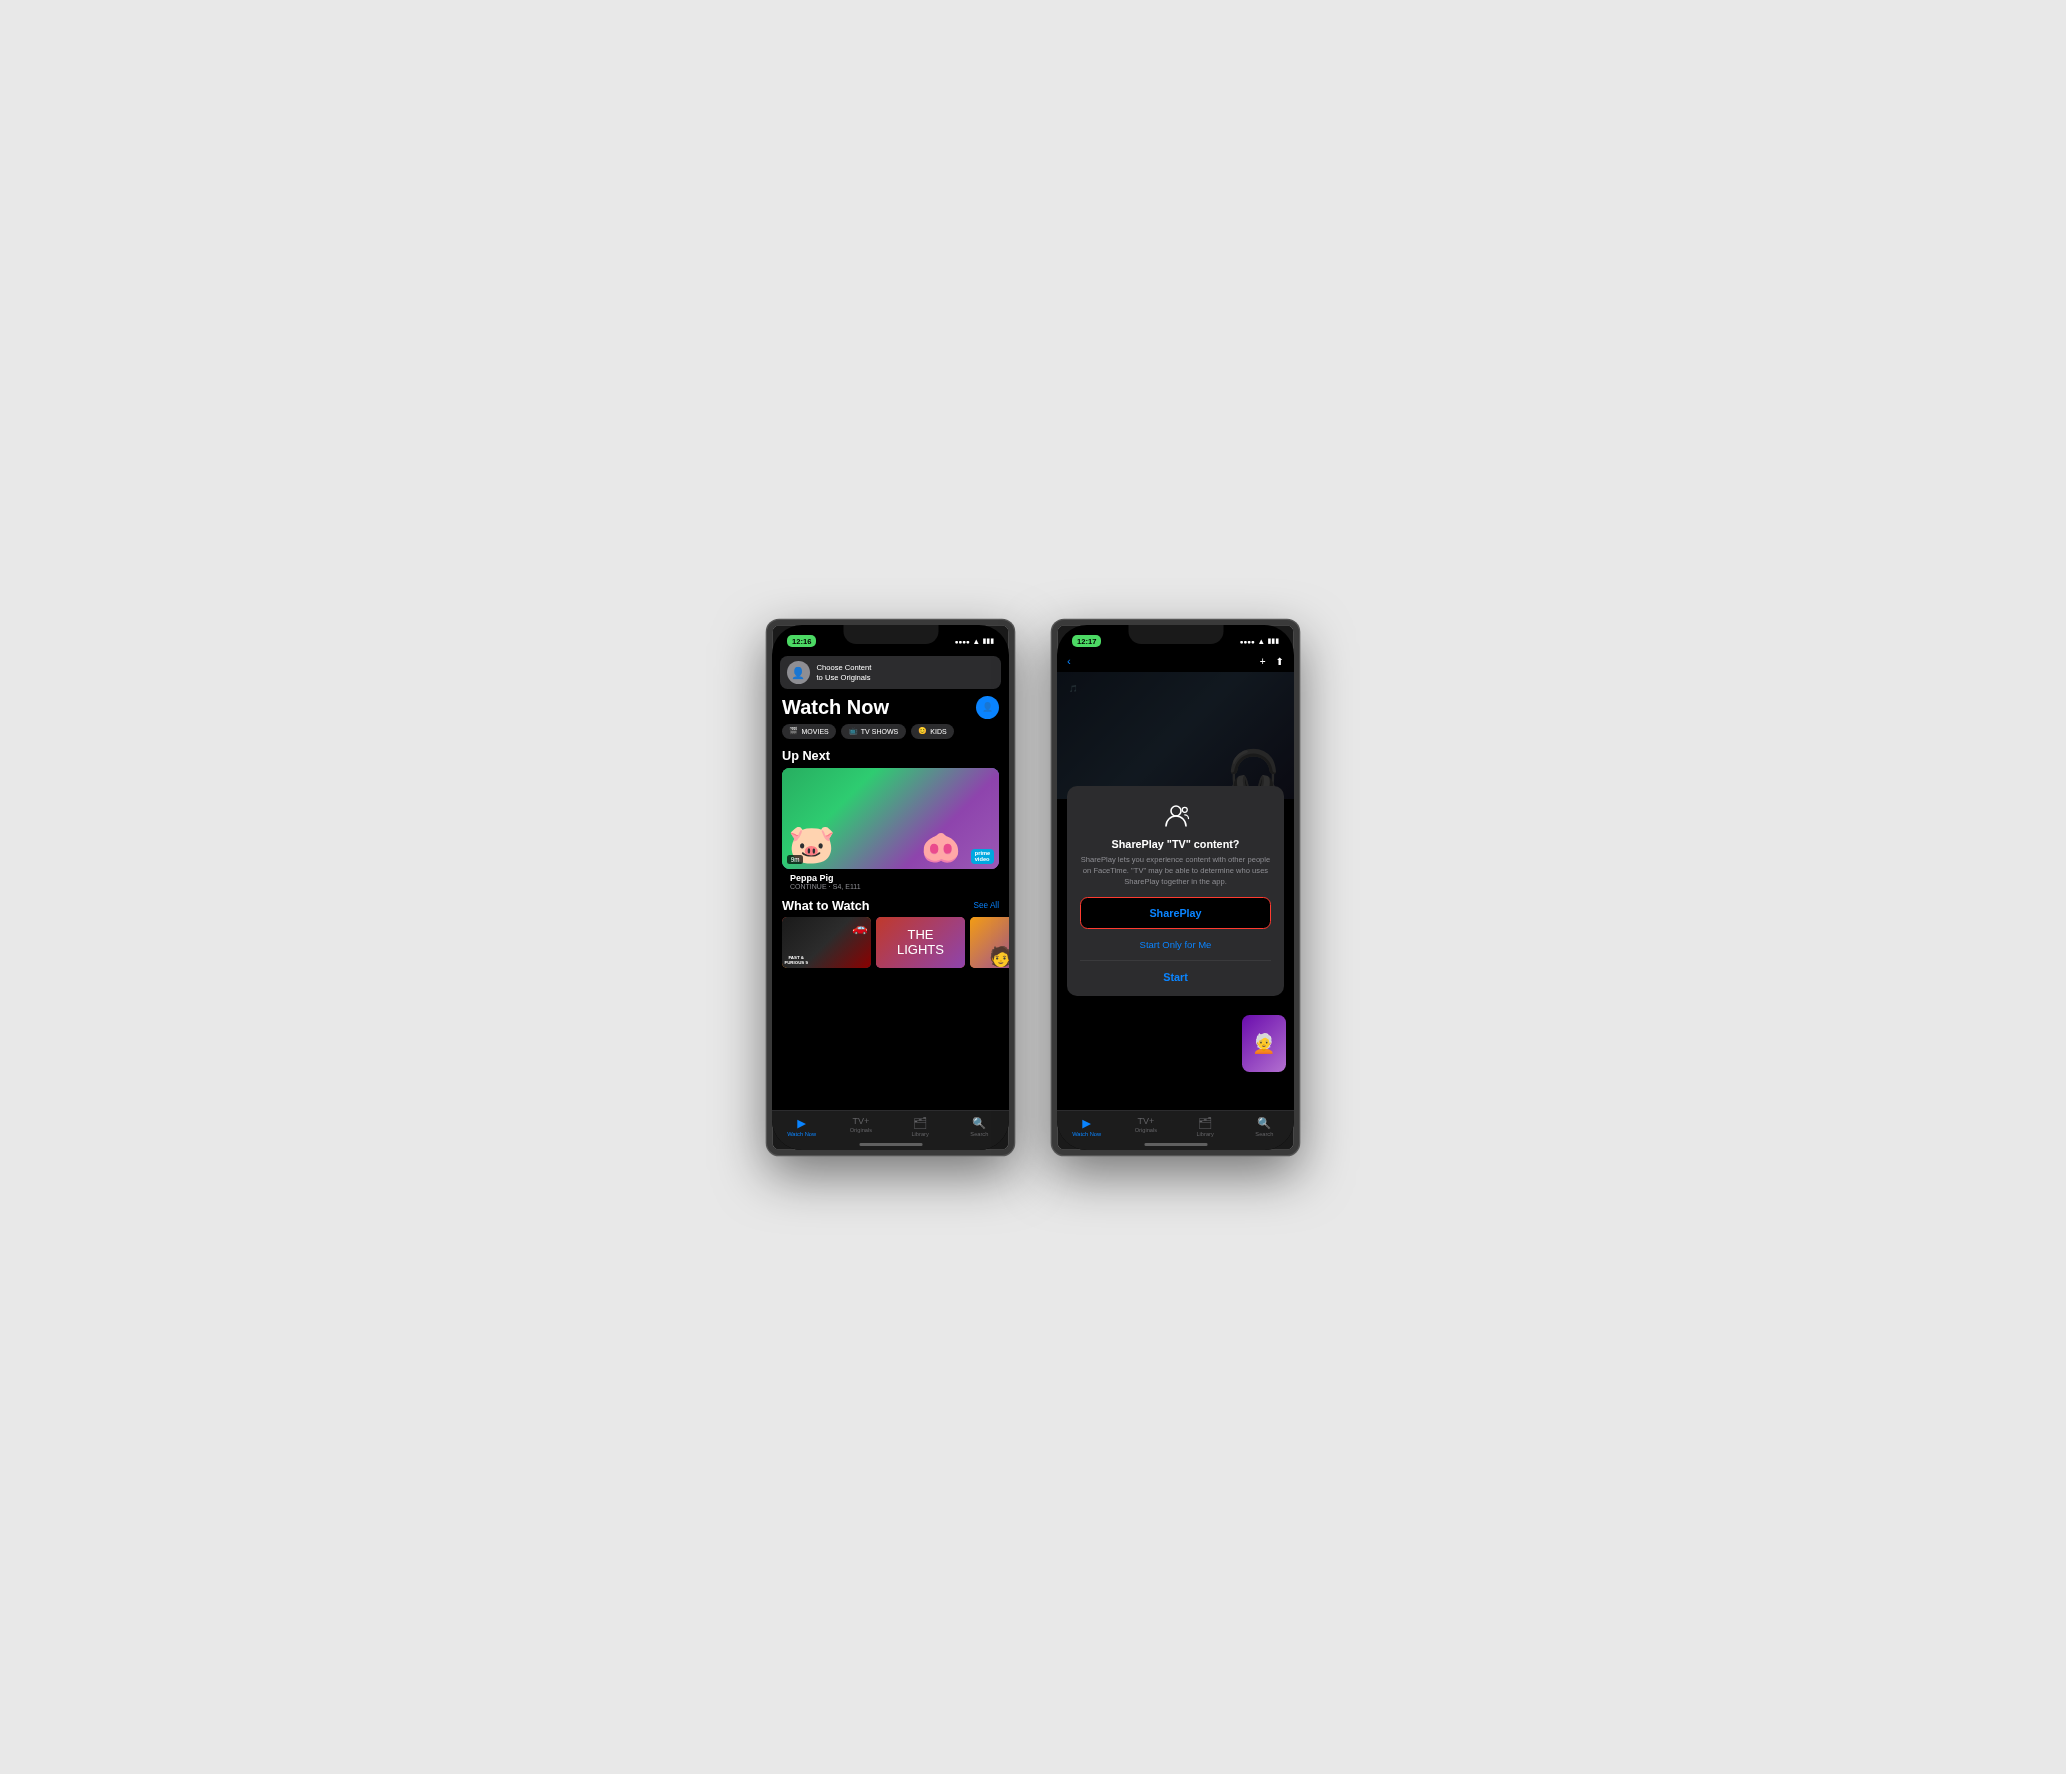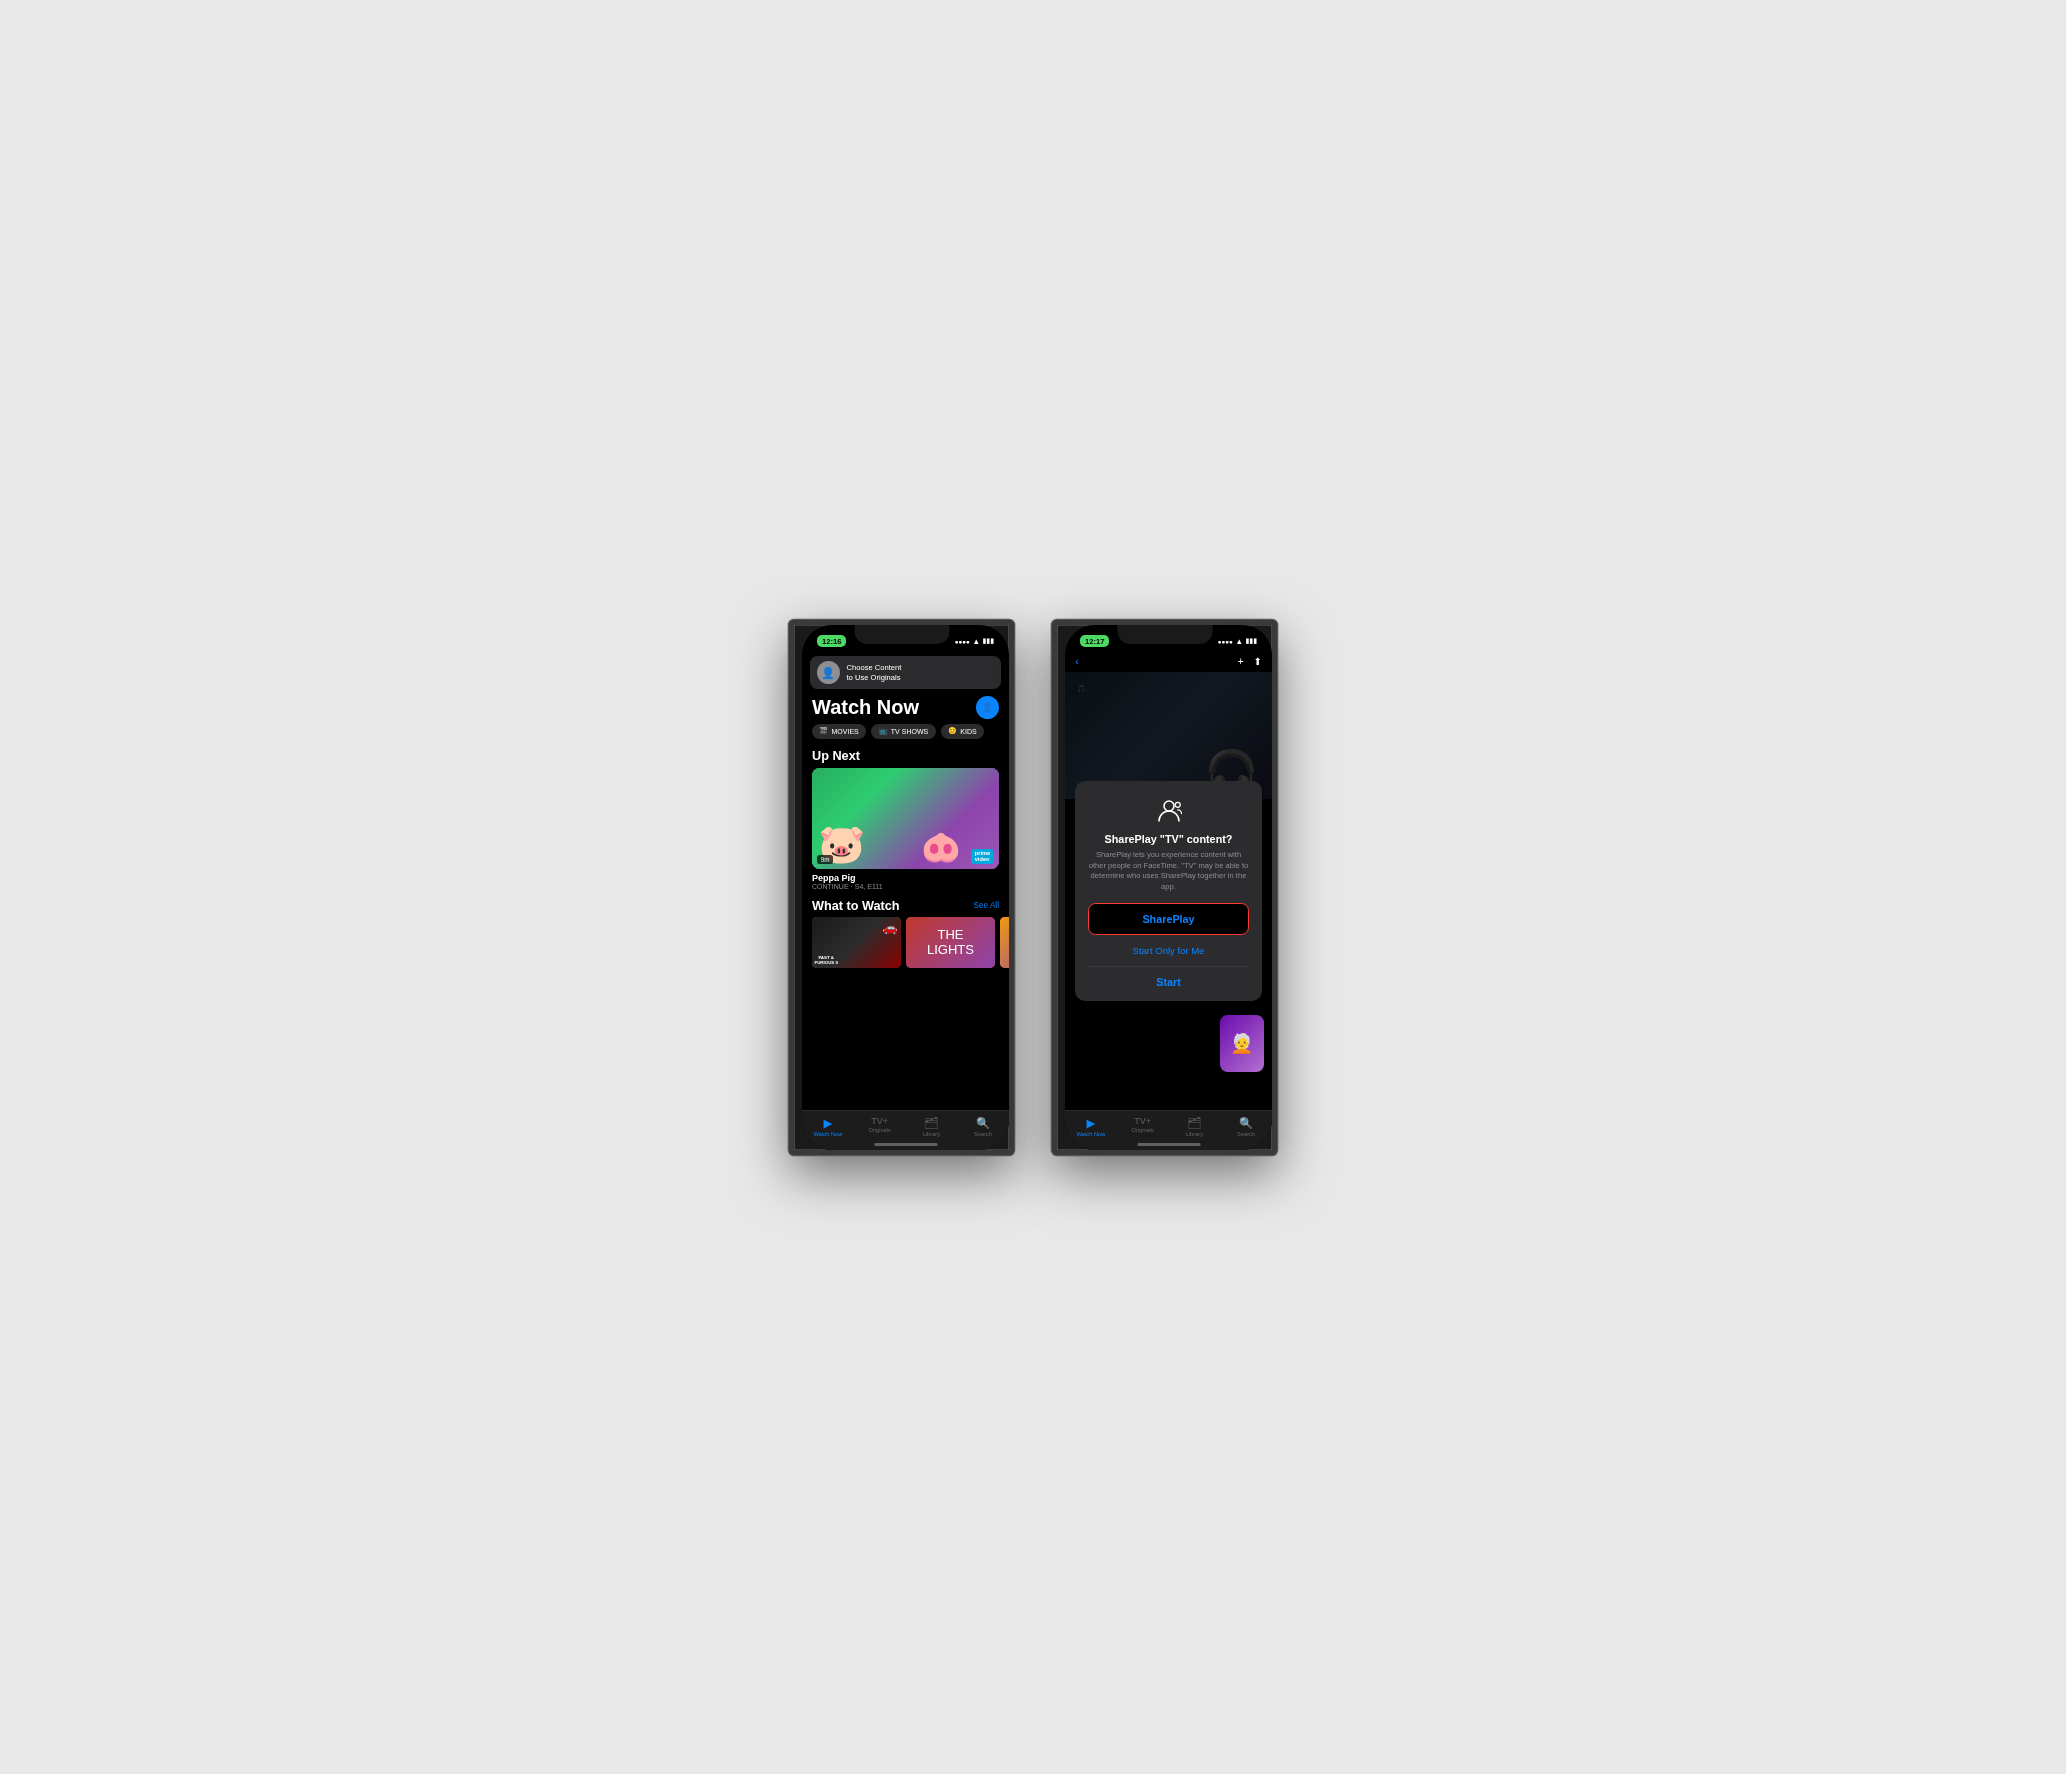--- a/index.html
+++ b/index.html
@@ -9,29 +9,28 @@
       justify-content: center;
       align-items: center;
       min-height: 100vh;
       font-family: -apple-system, BlinkMacSystemFont, 'Helvetica Neue', sans-serif;
       padding: 25px;
       gap: 38px;
     }
 
     
     .phone-frame {
-      width: 225px;
+      width: 247px;
       height: 535px;
       background: #1a1a1a;
-      border-radius: 5px;
+      border-radius: 12px;
       border: 5px solid #3a3a3a;
       position: relative;
       overflow: hidden;
       box-shadow: 0 0 0 1.3px #555, 0 19px 51px rgba(0,0,0,0.5), inset 0 0 0 0.6px #666;
-      padding-left: 8px;
     }
 
     .phone-screen {
       width: 100%;
       height: 100%;
       background: #000;
       border-radius: 30px;
       overflow: hidden;
       position: relative;
       display: flex;
@@ -208,20 +207,21 @@
       left: 5px;
       background: rgba(0,0,0,0.7);
       color: #fff;
       font-size: 6.3px;
       padding: 1.3px 3.8px;
       border-radius: 2.5px;
     }
 
     .up-next-info {
       padding: 3.8px 10px;
+      margin-left: 8px;
     }
 
     .show-name {
       color: #fff;
       font-size: 9px;
       font-weight: 600;
     }
 
     .show-sub {
       color: #8e8e93;

